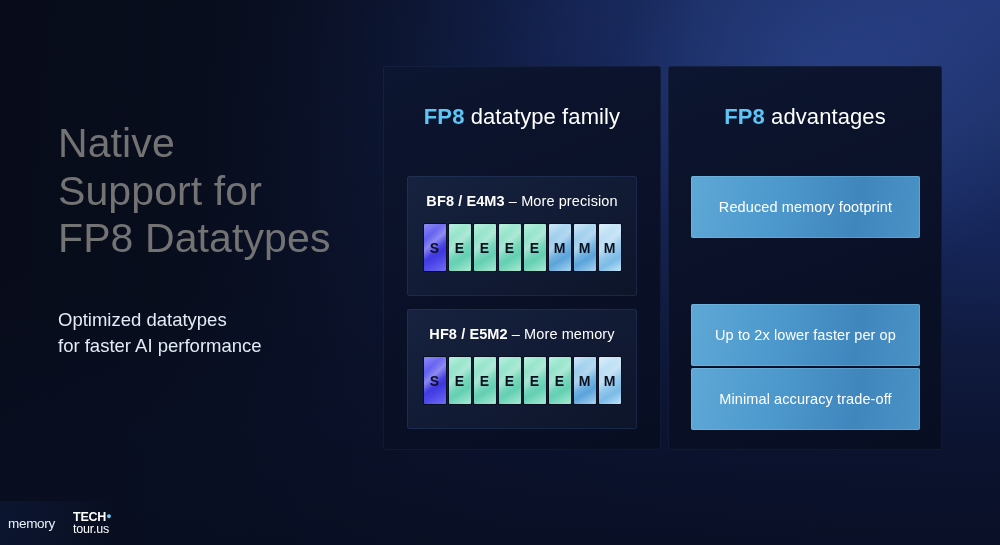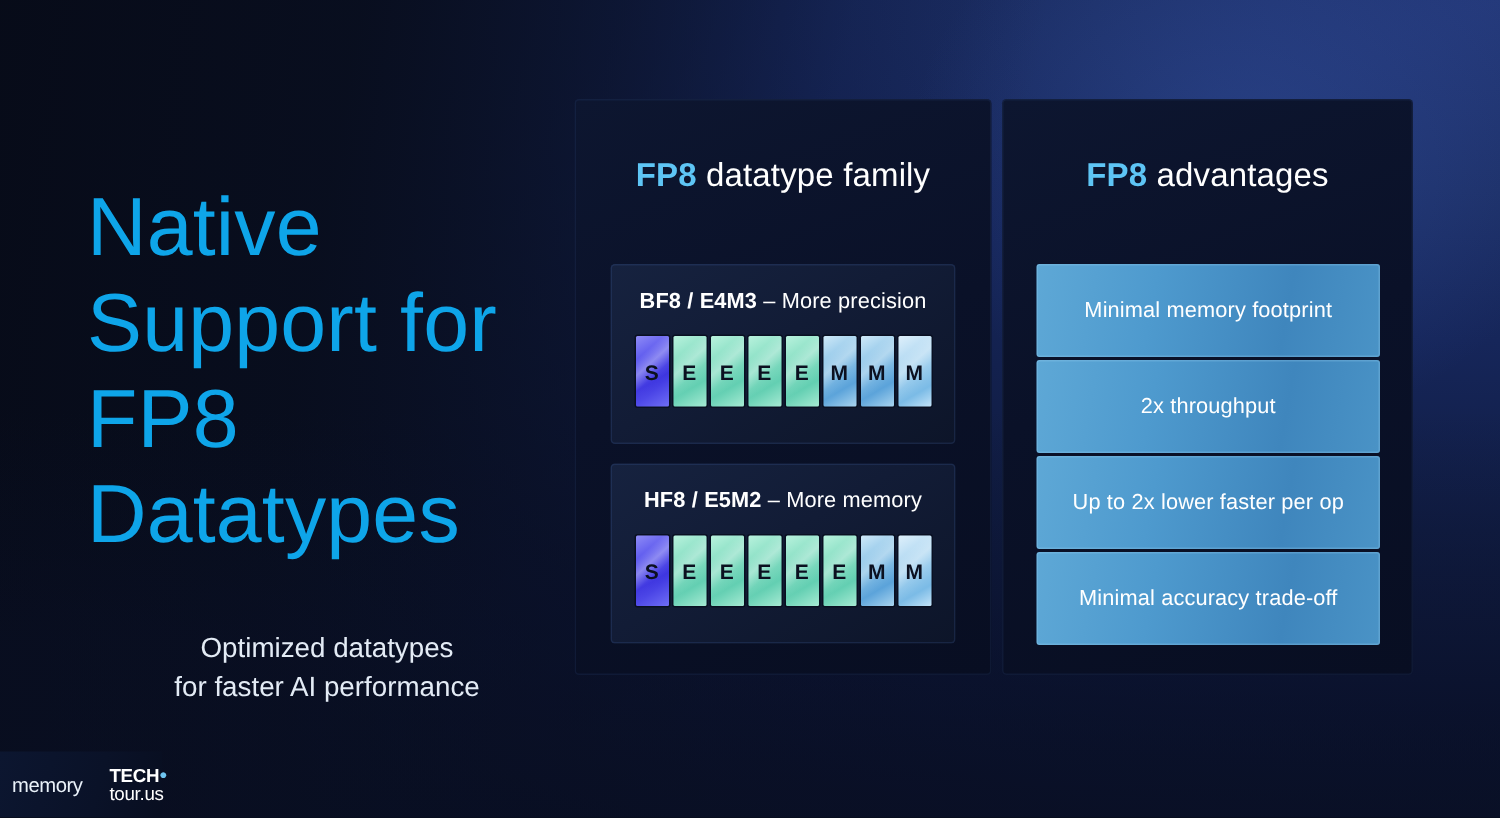--- a/index.html
+++ b/index.html
@@ -63,36 +63,35 @@
   }
 
   
   .title-block {
     position: absolute;
     left: 58px;
     top: 120px;
     width: 320px;
   }
   .headline {
-    font-size: 55px;
+    font-size: 41px;
     line-height: 1.16;
     font-weight: 300;
-    color: #0ea5e9;
+    color: #737373;
     letter-spacing: 0.1px;
     margin: 0;
     white-space: pre-line;
   }
   .subhead {
     margin: 44px 0 0 0;
     font-size: 18.5px;
     line-height: 1.42;
     font-weight: 400;
     color: #e3ebf5;
     white-space: pre-line;
-    text-align: center;
   }
 
   
   .panel {
     position: absolute;
     top: 66px;
     height: 384px;
     border-radius: 3px;
     background: linear-gradient(160deg, #0d1630 0%, #0a1128 46%, #080e22 100%);
     box-shadow: inset 0 0 0 1px rgba(54,84,150,0.16);
@@ -329,22 +328,21 @@
             <span class="glyph">M</span>
           </div>
       </div>
     </div>
   </div>
 
   <div class="panel panel-adv">
     <div class="panel-title">
       <span class="accent">FP8</span><span> advantages</span>
     </div>
-    <div class="pill pill-1">Minimal memory footprint</div>
-    <div class="pill pill-2">2x throughput</div>
+    <div class="pill pill-1">Reduced memory footprint</div>
     <div class="pill pill-3">Up to 2x lower faster per op</div>
     <div class="pill pill-4">Minimal accuracy trade-off</div>
   </div>
 
   <div class="logo">
     <div class="logo-intel">memory</div>
     <div class="logo-div"></div>
     <div class="logo-tech">
       <div class="logo-tech-top">
         <span>TECH</span><span class="logo-dot">●</span>

